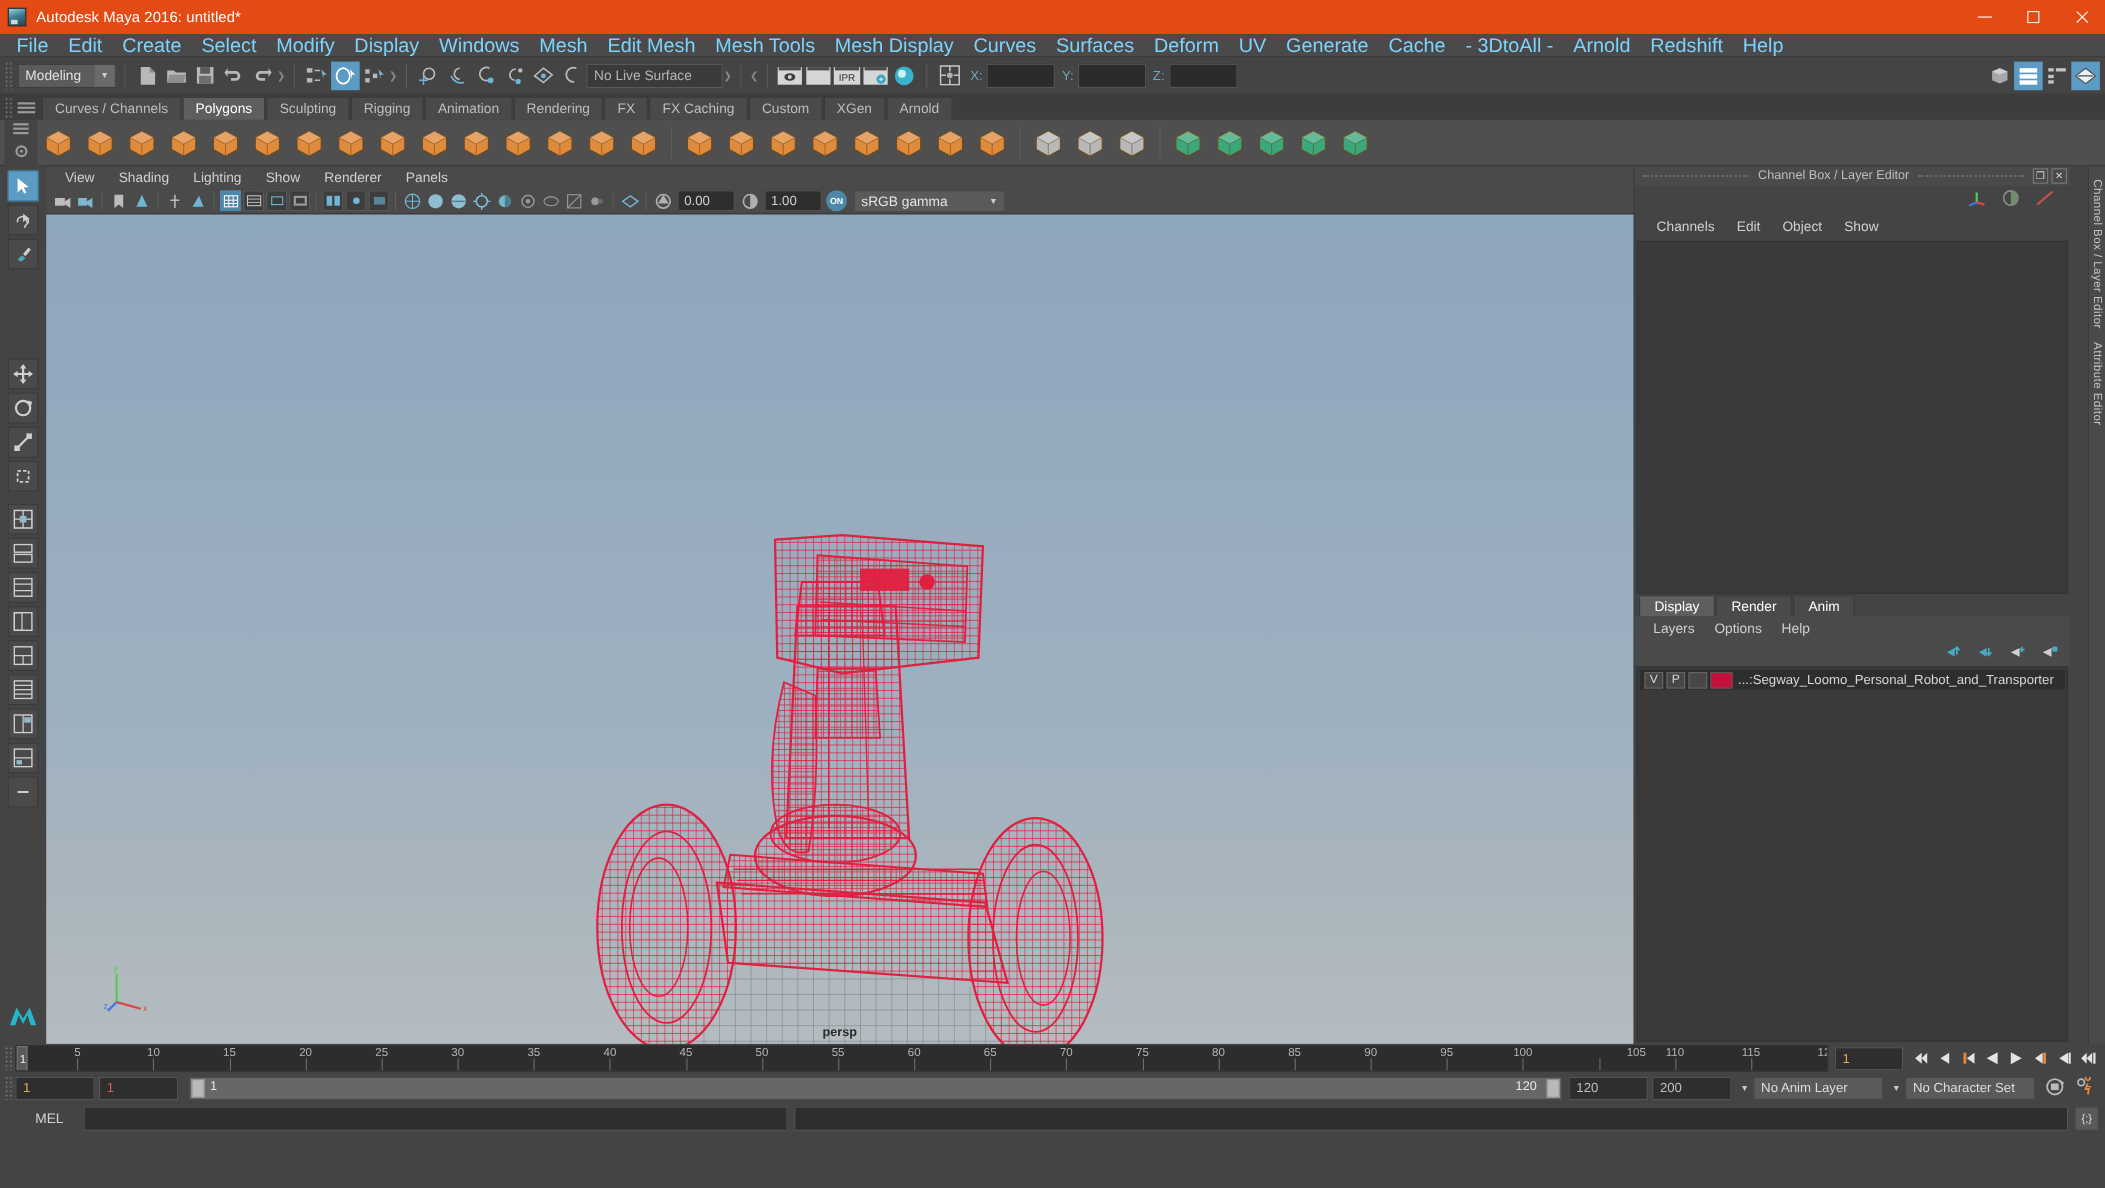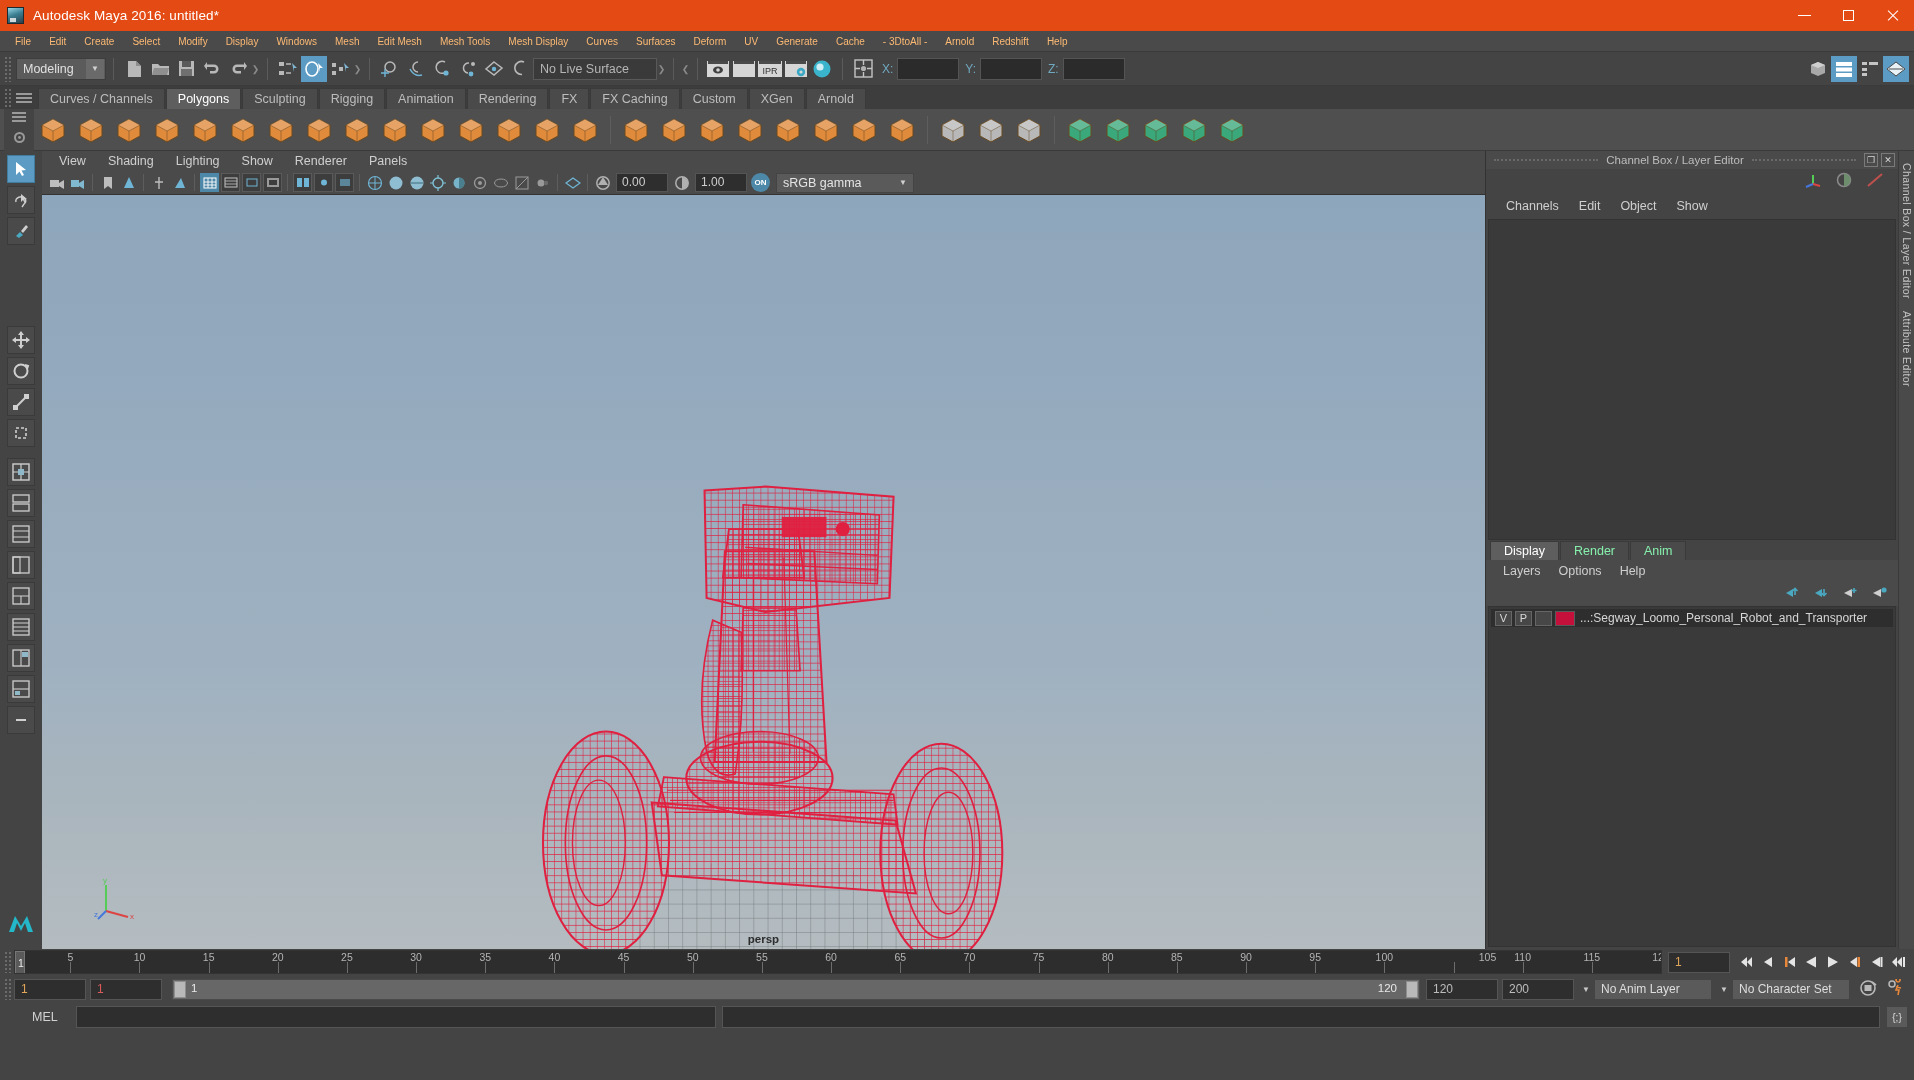--- a/index.html
+++ b/index.html
@@ -16,21 +16,21 @@
   .title-btns { margin-left:auto; display:flex; height:31px; }
   .tbtn { width:44px; height:31px; display:flex; align-items:center; justify-content:center; color:#fff; font-size:15px; }
   .glyph-min { width:13px; height:1px; background:#fff; }
   .glyph-max { width:11px; height:11px; border:1px solid #fff; }
   .glyph-x { position:relative; width:13px; height:13px; }
   .glyph-x:before,.glyph-x:after { content:""; position:absolute; left:0; top:6px; width:14px; height:1px; background:#fff; }
   .glyph-x:before { transform:rotate(45deg);} .glyph-x:after { transform:rotate(-45deg);}
 
   
   .menubar { height:21px; background:#4a4a4a; display:flex; align-items:center; padding-left:6px; border-bottom:1px solid #3b3b3b; }
-  .menubar .mi { padding:0 9px; height:21px; line-height:21px; font-size:10px; color:#fdba74; white-space:nowrap; }
+  .menubar .mi { padding:0 9px; height:21px; line-height:21px; font-size:18px; color:#7dd3fc; white-space:nowrap; }
 
   
   .statusline { height:34px; background:#444444; display:flex; align-items:center; padding-left:4px; border-bottom:1px solid #3b3b3b; }
   .gripper { width:8px; height:26px; background-image:radial-gradient(#6b6b6b 1px, transparent 1px); background-size:4px 4px; flex:0 0 auto; margin-right:4px; }
   .sep { width:1px; height:22px; background:#5b5b5b; margin:0 7px; flex:0 0 auto; }
   .arrowcol { width:9px; height:22px; display:flex; align-items:center; justify-content:center; color:#8a8a8a; font-size:9px; flex:0 0 auto; }
   .mode-select { width:90px; height:22px; background:#5b5b5b; border:1px solid #3d3d3d; color:#e0e0e0; font-size:12.5px; display:flex; align-items:center; padding-left:6px;justify-content:center; }
   .mode-arrow { width:18px; height:20px; background:#6a6a6a; margin-left:auto; margin-right:1px; display:flex; align-items:center; justify-content:center; color:#d0d0d0; font-size:8px; }
   .ic { width:26px; height:26px; display:flex; align-items:center; justify-content:center; flex:0 0 auto; }
   .ic svg { display:block; }
@@ -70,30 +70,30 @@
   .vti.box { background:#3d3d3d; border:1px solid #5a5a5a; }
   .vtsep { width:1px; height:17px; background:#5d5d5d; margin:0 4px; }
   .numfield { width:52px; height:19px; background:#2e2e2e; border:1px solid #555; color:#cfcfcf; font-size:12px; line-height:17px; padding-left:5px; margin:0 3px; }
   .gammasel { width:138px; height:20px; background:#5a5a5a; border:1px solid #444; color:#e4e4e4; font-size:12.5px; line-height:18px; padding-left:6px; display:flex; align-items:center; margin-left:5px; }
   .gammasel .ga { margin-left:auto; width:20px; text-align:center; color:#d0d0d0; font-size:8px; }
   .canvas { flex:1 1 auto; position:relative; background:linear-gradient(180deg,#8ea6bb 0%,#93a9bd 22%,#9aaebf 45%,#9fb1c1 62%,#a9b5bd 80%,#b4bcc0 100%); overflow:hidden; }
   .persp-label { position:absolute; left:0; right:0; bottom:4px; text-align:center; color:#2d2d2d; font-size:11.5px; font-weight:bold; }
   .axis { position:absolute; left:52px; bottom:28px; width:44px; height:44px; }
 
   
-  .rdock { width:428px; background:#444444; display:flex; }
+  .rdock { width:428px; background:#444444; display:flex;gap:16px; }
   .rdock-main { flex:1 1 auto; display:flex; flex-direction:column; }
   .dockhdr { height:18px; display:flex; align-items:center; background:#4a4a4a; font-size:11.5px; color:#bdbdbd; }
   .dots { flex:1 1 auto; height:1px; border-top:2px dotted #6a6a6a; margin:0 8px; }
   .dockhdr .hbtn { width:14px; height:14px; border:1px solid #7a7a7a; margin-right:3px; display:flex; align-items:center; justify-content:center; font-size:9px; color:#d6d6d6; }
   .cbmenu { height:26px; display:flex; align-items:center; padding-left:10px; background:#444; }
   .cbmenu .mi { padding:0 10px; font-size:12.5px; color:#cfcfcf; }
   .cbbody { flex:1 1 auto; background:#3a3a3a; border:1px solid #333; margin:0 2px; }
   .lay-tabs { height:20px; display:flex; align-items:flex-end; padding-left:4px; background:#444; }
-  .ltab { height:19px; line-height:19px; padding:0 13px; font-size:12.5px; background:#4a4a4a; color:#86efac; margin-right:1px; border:1px solid #3a3a3a; border-bottom:none; }
+  .ltab { height:19px; line-height:19px; padding:0 13px; font-size:12.5px; background:#4a4a4a; color:#ffffff; margin-right:1px; border:1px solid #3a3a3a; border-bottom:none; }
   .ltab.active { background:#5e5e5e; color:#fff; }
   .lay-menu { height:22px; display:flex; align-items:center; padding-left:8px; background:#4a4a4a; }
   .lay-menu .mi { padding:0 9px; font-size:12.5px; color:#cfcfcf; }
   .lay-btns { height:24px; display:flex; align-items:center; justify-content:flex-end; padding-right:10px; gap:12px; background:#4a4a4a; }
   .lay-list { flex:1 1 auto; background:#3a3a3a; border:1px solid #333; margin:0 2px 2px 2px; padding-top:2px; }
   .layrow { height:18px; display:flex; align-items:center; background:#2e2e2e; margin:0 2px; padding-left:4px; }
   .lchk { width:17px; height:15px; border:1px solid #666; background:#474747; color:#d8d8d8; font-size:11px; text-align:center; line-height:13px; margin-right:3px; }
   .lswatch { width:20px; height:15px; margin-right:5px; border:1px solid #5a5a5a; }
   .lname { font-size:12px; color:#d6d6d6; white-space:nowrap; }
   .rdock-side { width:16px; background:#4a4a4a; border-left:1px solid #3a3a3a; display:flex; flex-direction:column; align-items:center; padding-top:6px; }

